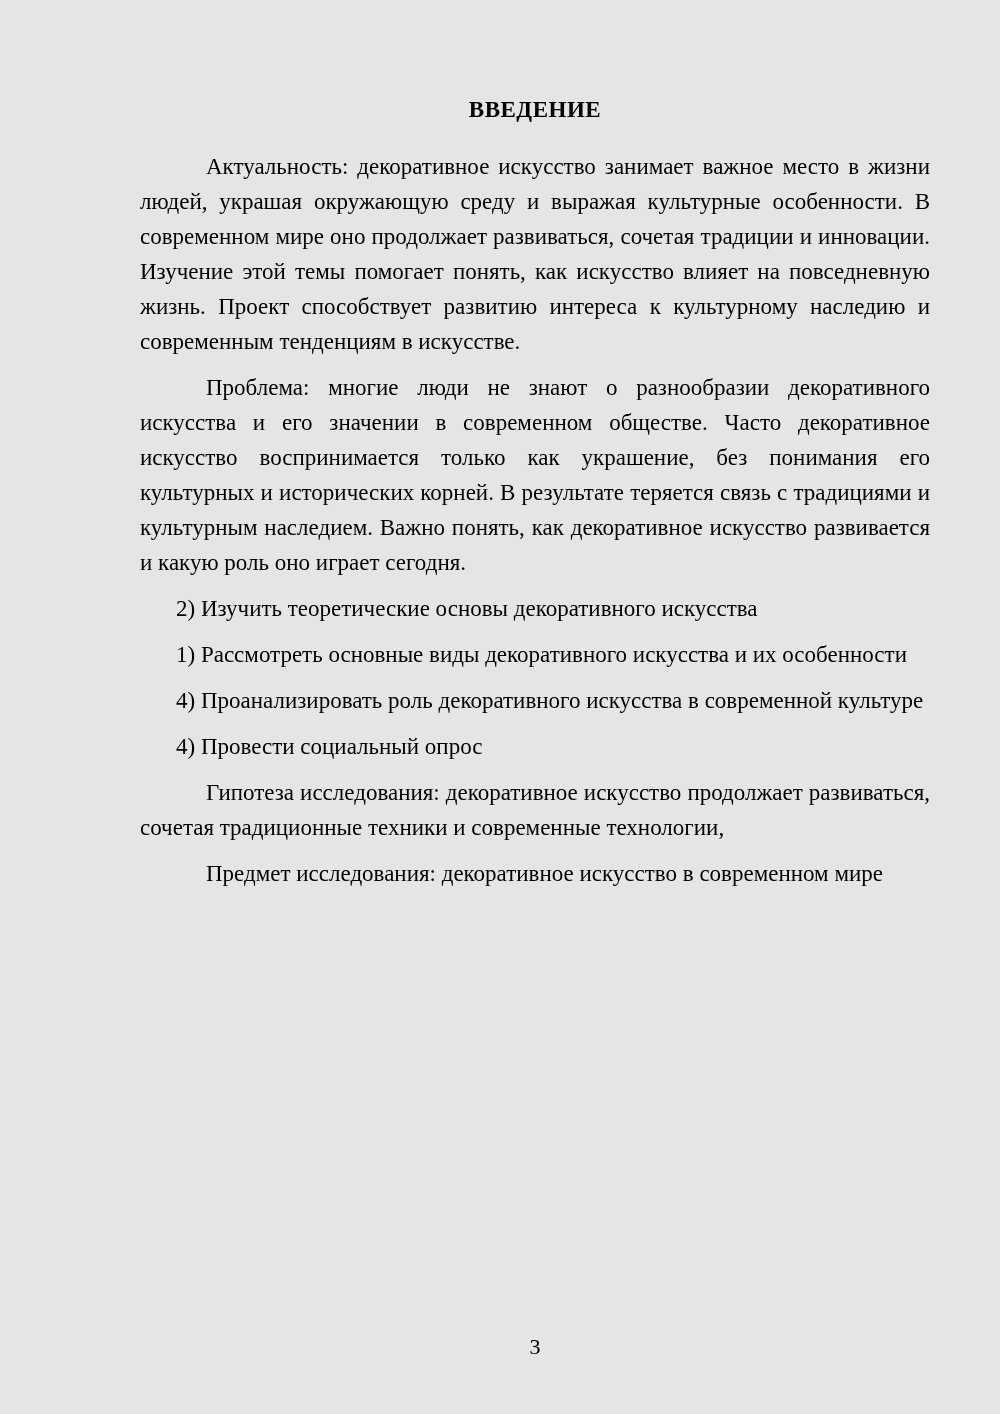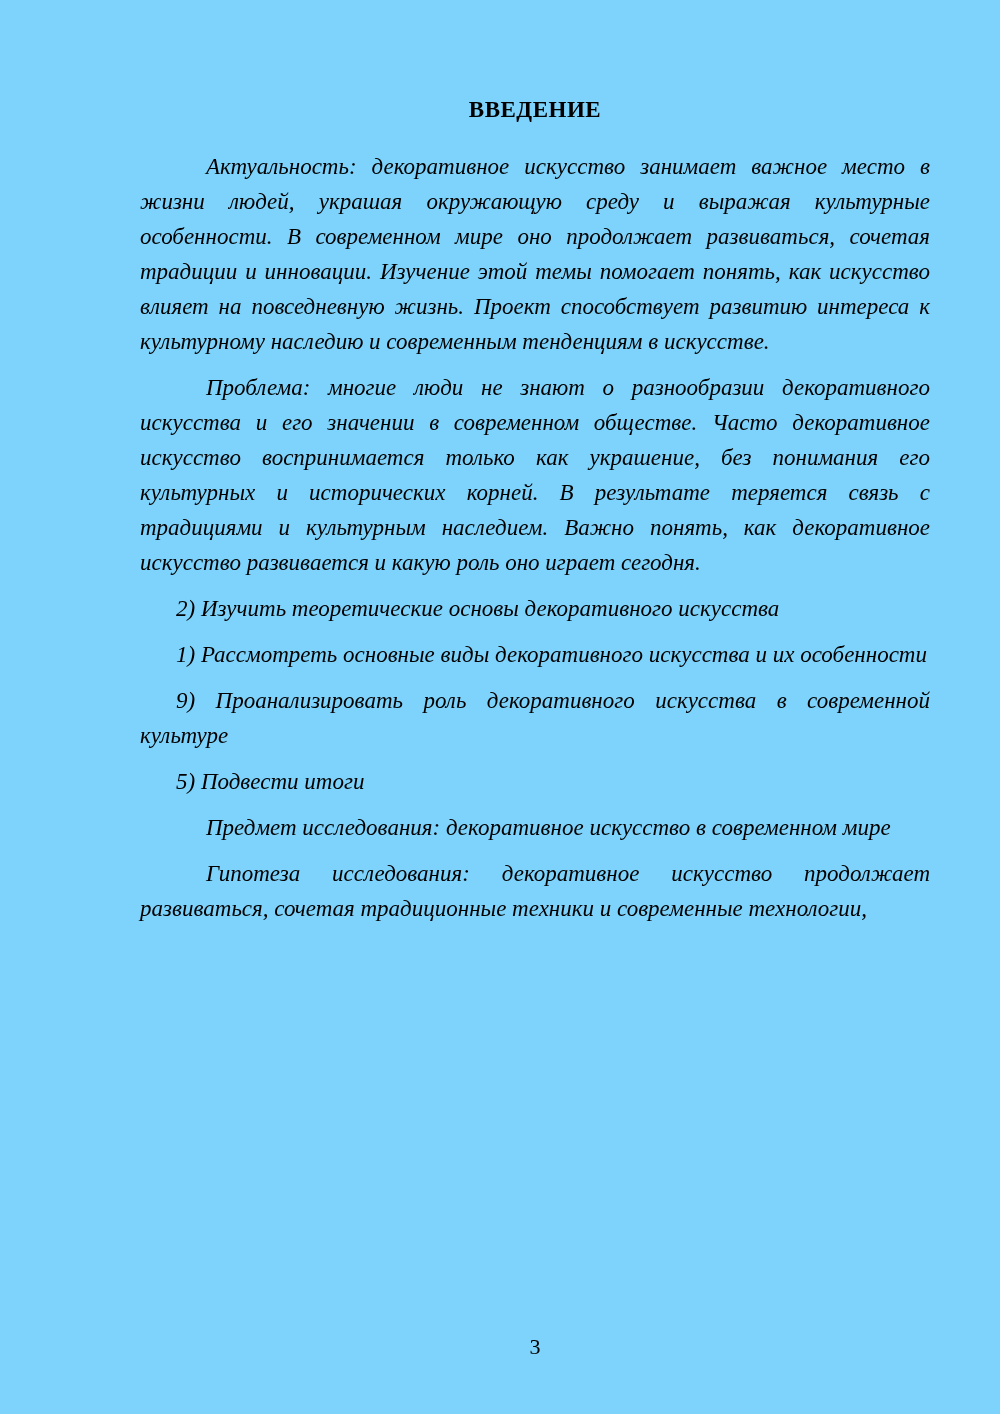--- a/index.html
+++ b/index.html
@@ -12,37 +12,36 @@
     height: 1414px;
     color: #000000;
     font-family: "Liberation Serif", "DejaVu Serif", serif;
   }
   .page {
     position: relative;
     box-sizing: border-box;
     width: 1000px;
     height: 1414px;
     padding: 92px 70px 0 140px;
-    background: #7dd3fc;
+    background: #e5e5e5;
     overflow: hidden;
   }
   .title {
     margin: 0 0 22px 0;
     font-size: 23px;
     font-weight: bold;
     line-height: 35px;
     text-align: center;
     letter-spacing: 0.5px;
   }
   .page p {
     margin: 4px 0 11px 0;
     font-size: 23px;
     line-height: 35px;
     text-align: justify;
-    font-style: italic;
   }
   .para {
     text-indent: 66px;
   }
   .list-item {
     text-indent: 36px;
   }
   .page-number {
     position: absolute;
     bottom: 54px;
@@ -63,25 +62,25 @@
   <p class="para">Актуальность: декоративное искусство занимает важное место в жизни людей, украшая окружающую среду и выражая культурные особенности. В современном мире оно продолжает развиваться, сочетая традиции и инновации. Изучение этой темы помогает понять, как искусство влияет на повседневную жизнь. Проект способствует развитию интереса к культурному наследию и современным тенденциям в искусстве.</p>
 
   <p class="para">Проблема: многие люди не знают о разнообразии декоративного искусства и его значении в современном обществе. Часто декоративное искусство воспринимается только как украшение, без понимания его культурных и исторических корней. В результате теряется связь с традициями и культурным наследием. Важно понять, как декоративное искусство развивается и какую роль оно играет сегодня.</p>
 
 
 
   <p class="list-item">2) Изучить теоретические основы декоративного искусства</p>
 
   <p class="list-item">1) Рассмотреть основные виды декоративного искусства и их особенности</p>
 
-  <p class="list-item">9) Проанализировать роль декоративного искусства в современной культуре</p>
+  <p class="list-item">4) Проанализировать роль декоративного искусства в современной культуре</p>
+
+  <p class="list-item">4) Провести социальный опрос</p>
 
 
-  <p class="list-item">5) Подвести итоги</p>
 
+  <p class="para">Гипотеза исследования: декоративное искусство продолжает развиваться, сочетая традиционные техники и современные технологии,</p>
 
   <p class="para">Предмет исследования: декоративное искусство в современном мире</p>
-
-  <p class="para">Гипотеза исследования: декоративное искусство продолжает развиваться, сочетая традиционные техники и современные технологии,</p>
 
   <div class="page-number">3</div>
 
 </div>
 
 </body></html>

